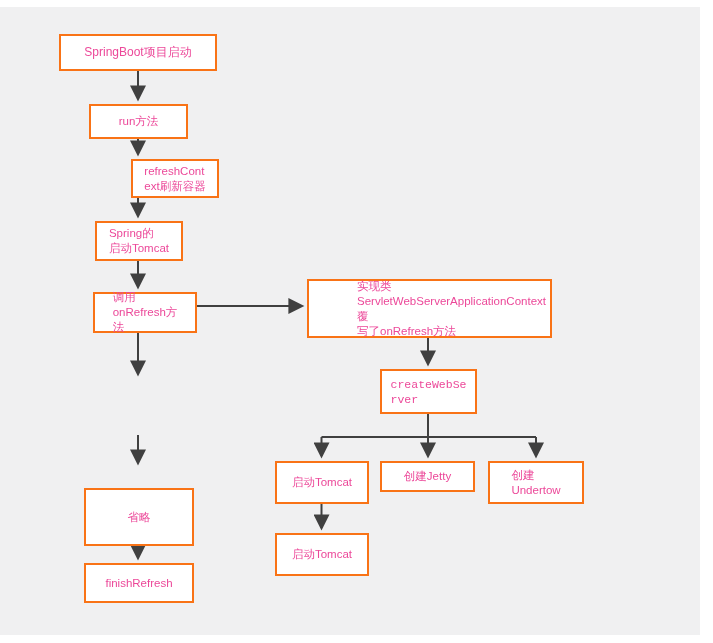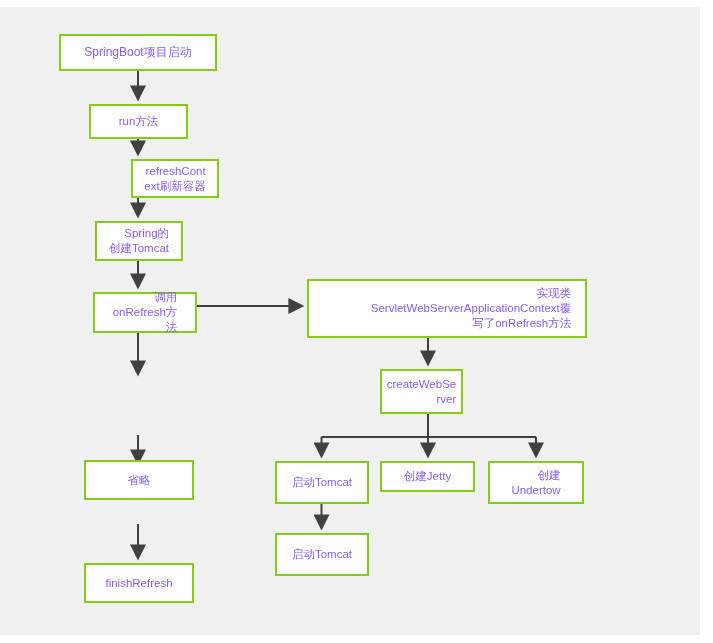--- a/index.html
+++ b/index.html
@@ -15,40 +15,40 @@
     background:#f0f0f1;
   }
   .arrows{
     position:absolute;left:0;top:0;width:713px;height:643px;
     pointer-events:none;
   }
   .node{
     position:absolute;
     box-sizing:border-box;
     background:#ffffff;
-    border:2px solid #84cc16;
-    color:#8b5cf6;
+    border:2px solid #f97316;
+    color:#ec4899;
     font-size:11.5px;
     line-height:15px;
     display:flex;align-items:center;justify-content:center;
-    text-align:right;
+    text-align:left;
     white-space:pre-line;
     overflow:visible;
   }
   
   .n-springboot   {left:59px;  top:34px;  width:158px; height:37px; font-size:12px;}
   .n-run          {left:89px;  top:104px; width:99px;  height:35px;}
   .n-refreshctx   {left:95px;  top:159px; width:88px;  height:39px;margin-left:36px;}
   .n-springrefresh{left:95px;  top:221px; width:88px;  height:40px;}
   .n-onrefresh    {left:93px;  top:292px; width:104px;  height:41px;}
   .n-reglisteners {left:84px;  top:379px; width:110px; height:56px;}
-  .n-omit         {left:84px;  top:460px; width:110px; height:40px;font-family:Liberation Mono, monospace;}
+  .n-omit         {left:84px;  top:488px; width:110px; height:58px;font-family:Liberation Mono, monospace;}
   .n-finish       {left:84px;  top:563px; width:110px; height:40px;}
-  .n-implclass    {left:307px; top:279px; width:280px; height:59px;padding-left:48px;}
-  .n-createws     {left:380px; top:369px; width:83px;  height:45px;}
+  .n-implclass    {left:307px; top:279px; width:245px; height:59px;padding-left:48px;}
+  .n-createws     {left:380px; top:369px; width:97px;  height:45px;font-family:Liberation Mono, monospace;}
   .n-ctomcat      {left:275px; top:461px; width:94px;  height:43px;}
   .n-cjetty       {left:380px; top:461px; width:95px;  height:31px;}
   .n-cundertow    {left:488px; top:461px; width:96px;  height:43px;}
   .n-stomcat      {left:275px; top:533px; width:94px;  height:43px;}
   .edge{stroke:#404040;stroke-width:2;fill:none;}
 </style>
 </head>
 <body>
 
 <div class="stage">
@@ -75,21 +75,21 @@
     <path class="edge" d="M428 437 V456" marker-end="url(#arw)"></path>
     <path class="edge" d="M536 437 V456" marker-end="url(#arw)"></path>
     <path class="edge" d="M321.5 504 V528" marker-end="url(#arw)"></path>
   </svg>
 
   <div class="node n-springboot">SpringBoot项目启动</div>
   <div class="node n-run">run方法</div>
   <div class="node n-refreshctx">refreshCont
 ext刷新容器</div>
   <div class="node n-springrefresh">Spring的
-创建Tomcat</div>
+启动Tomcat</div>
   <div class="node n-onrefresh">调用
 onRefresh方
 法</div>
   <div class="node n-omit">省略</div>
   <div class="node n-finish">finishRefresh</div>
   <div class="node n-implclass">实现类
 ServletWebServerApplicationContext覆
 写了onRefresh方法</div>
   <div class="node n-createws">createWebSe
 rver</div>

